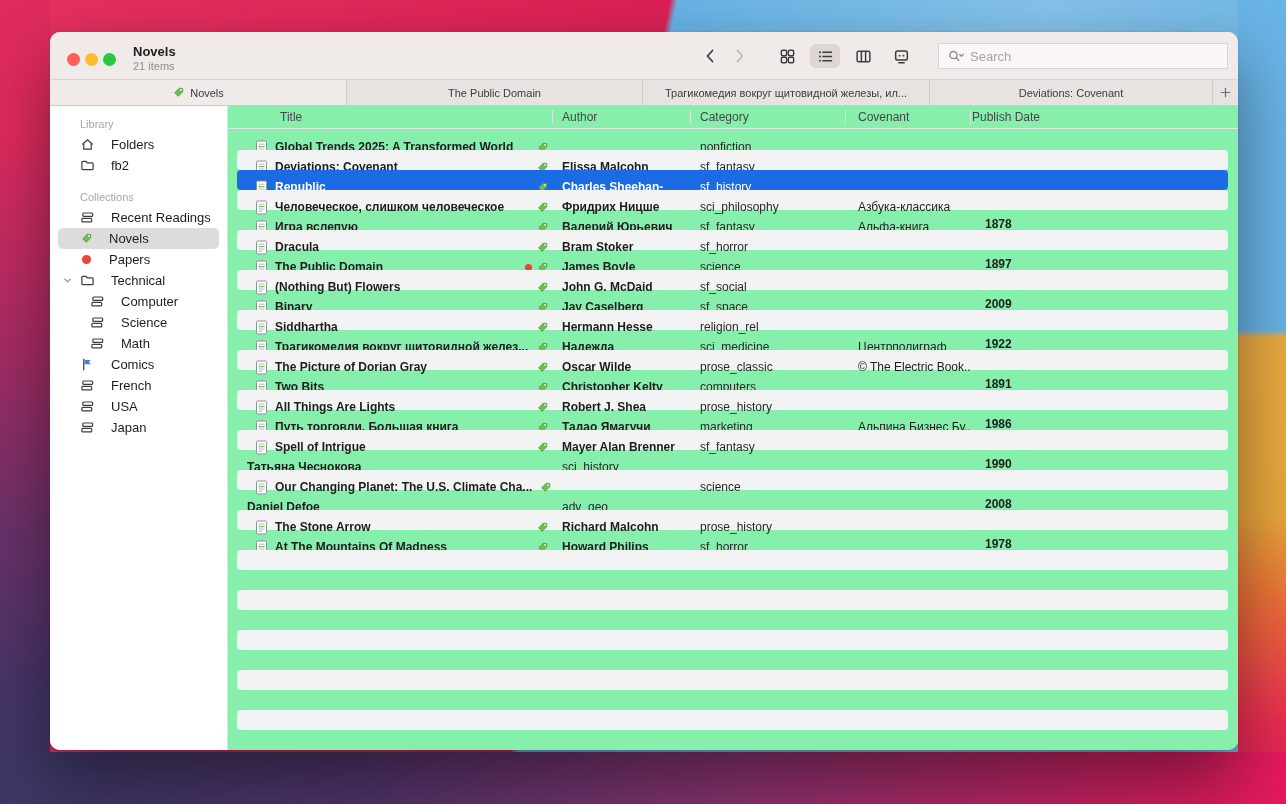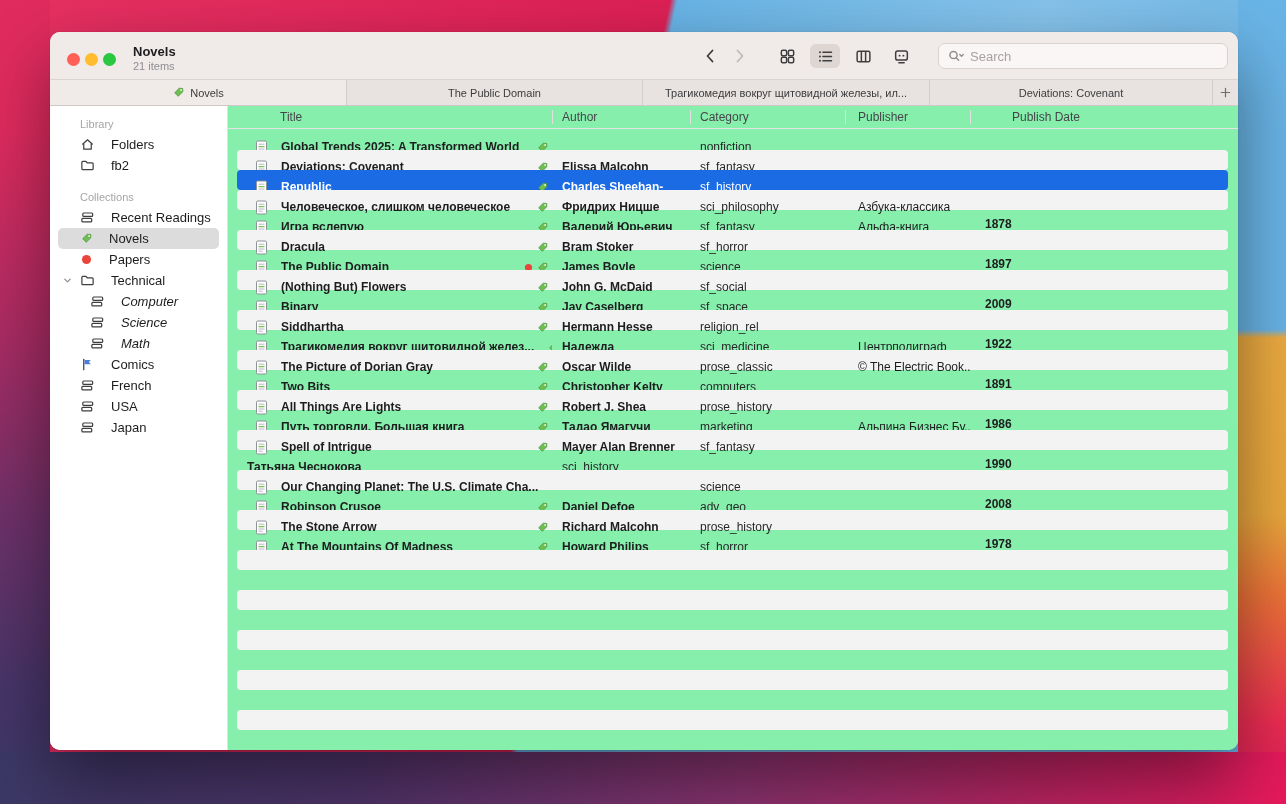--- a/index.html
+++ b/index.html
@@ -27,21 +27,21 @@
   #tl-min  { left:35px; background:#febc2e; }
   #tl-zoom { left:53px; background:#28c840; }
   #title-block { position:absolute; left:83px; top:12px; }
   #win-title { font-size:13px; font-weight:700; color:#1d1d1f; }
   #win-subtitle { font-size:11px; color:#8e8e93; margin-top:1px; }
   #nav-group { position:absolute; left:652px; top:12px; display:flex; gap:14px; align-items:center; height:24px; }
   #view-group { position:absolute; left:722px; top:12px; display:flex; gap:8px; align-items:center; height:24px; }
   .tool-btn { width:30px; height:24px; display:flex; align-items:center; justify-content:center; border-radius:6px; }
   .tool-btn.selected { background:#ddd6d3; }
   #search-field { position:absolute; left:888px; top:11px; width:290px; height:26px;
-    background:#f9f6f5; border:1px solid #d8d2d0; border-radius:7px;
+    background:#f9f6f5; border:1px solid #d8d2d0; border-radius:1px;
     display:flex; align-items:center; padding:0 8px; gap:5px; }
   #search-field input { border:none; outline:none; background:transparent; font-size:13px; color:#3c3c3e; width:100%;
     font-family:"Liberation Sans",sans-serif; }
   #search-field input::placeholder { color:#a8a2a0; }
 
   
   #tabbar { display:flex; height:26px; background:#e8e2e0; border-bottom:1px solid #cfc9c7; }
   .tab { display:flex; align-items:center; justify-content:center; gap:5px;
     font-size:11px; color:#3c3c3e; border-right:1px solid #d2ccca; background:#e8e2e0; overflow:hidden; white-space:nowrap; }
   .tab.active { background:#f0eae8; }
@@ -49,37 +49,37 @@
 
   
   #win-body { position:relative; height:739px; display:flex;justify-content:space-between; }
   #sidebar { width:178px; background:#fff; border-right:1px solid #e2e2e2; padding-top:8px; overflow:hidden; }
   .side-header { height:20px; line-height:20px; padding-left:30px; font-size:11px; color:#a6a6aa; }
   .side-header.spaced { margin-top:11px; }
   .side-item { position:relative; height:21px; display:flex; align-items:center; margin:0 8px; padding-left:22px;
     border-radius:5px; font-size:13px; color:#1d1d1f; gap:16px; }
   .side-item.selected { background:#dcdcdc; }
   .side-item .expander { position:absolute; left:4px; display:flex; }
-  .side-item.indent1 { padding-left:32px;font-style:italic; }
+  .side-item.indent1 { padding-left:32px; }
   .side-item .lbl { white-space:nowrap; }
 
   
   #content { position:relative; flex:1; background:#86efac; overflow:hidden; }
   #table-header { position:relative; height:23px; border-bottom:1px solid #e4e4e4; }
   .col-label { position:absolute; top:4px; font-size:12px; color:#46464a; }
   .col-sep { position:absolute; top:4px; width:1px; height:14px; background:#e0e0e0; }
   #rows { position:absolute; left:0; top:24px; right:0; }
   .row { position:relative; height:20px; margin:0 10px 0 9px; border-radius:4px;
     display:grid; grid-template-columns:315px 138px 155px 125px 1fr; align-items:center;
     font-size:12px; color:#1d1d1f; }
   .row.stripe { background:#f3f3f4; }
   .row.selected { background:#1b6ce4; color:#fff; }
   .row.selected .cat { color:#fff; }
   .cell { overflow:hidden; white-space:nowrap; display:flex; align-items:center; }
-  .cell.title { padding-left:18px; gap:13px; }
+  .cell.title { padding-left:18px; gap:7px; }
   .cell.title .t { font-weight:700; }
   .cell.title .marks { margin-left:auto; display:flex; align-items:center; gap:3px; padding-right:3px; }
   .cell.author { padding-left:10px; font-weight:700; }
   .cell.cat { padding-left:10px; color:#28282a; }
   .cell.pub { padding-left:13px; font-weight:400; }
   .cell.date { padding-left:15px; font-weight:700;margin-top:34px; }
   .icon { display:inline-flex; align-items:center; justify-content:center; }
 </style>
 </head>
 <body>
@@ -339,23 +339,23 @@
         </div>
       </div>
     <div id="content">
       <div id="table-header">
         <span class="col-label" style="left:52px">Title</span>
         <span class="col-sep" style="left:324px"></span>
         <span class="col-label" style="left:334px">Author</span>
         <span class="col-sep" style="left:462px"></span>
         <span class="col-label" style="left:472px">Category</span>
         <span class="col-sep" style="left:617px"></span>
-        <span class="col-label" style="left:630px">Publisher</span>
+        <span class="col-label" style="left:630px">Covenant</span>
         <span class="col-sep" style="left:742px"></span>
-        <span class="col-label" style="left:784px">Publish Date</span>
+        <span class="col-label" style="left:744px">Publish Date</span>
       </div>
       <div id="rows">
           <div class="row">
             <div class="cell title">
               <span class="icon">
                 <svg width="13" height="15" viewBox="0 0 13 15">
                   <rect x="1.5" y="1" width="10" height="13" rx="1.2" fill="#fff" stroke="#8c9196" stroke-width="1"></rect>
                   <line x1="3.5" y1="4.2" x2="9.5" y2="4.2" stroke="#b4b9be" stroke-width="1"></line>
                   <line x1="3.5" y1="6.6" x2="9.5" y2="6.6" stroke="#7cc05e" stroke-width="1.4"></line>
                   <line x1="3.5" y1="9" x2="9.5" y2="9" stroke="#b4b9be" stroke-width="1"></line>
@@ -798,40 +798,20 @@
                   </svg>
                 </span>
               </span>
             </div>
             <div class="cell author"></div>
             <div class="cell cat">science</div>
             <div class="cell pub"></div>
             <div class="cell date">2008</div>
           </div>
           <div class="row">
-            <div class="cell title">
-              <span class="icon">
-                <svg width="13" height="15" viewBox="0 0 13 15">
-                  <rect x="1.5" y="1" width="10" height="13" rx="1.2" fill="#fff" stroke="#8c9196" stroke-width="1"></rect>
-                  <line x1="3.5" y1="4.2" x2="9.5" y2="4.2" stroke="#b4b9be" stroke-width="1"></line>
-                  <line x1="3.5" y1="6.6" x2="9.5" y2="6.6" stroke="#7cc05e" stroke-width="1.4"></line>
-                  <line x1="3.5" y1="9" x2="9.5" y2="9" stroke="#b4b9be" stroke-width="1"></line>
-                  <line x1="3.5" y1="11.2" x2="7.5" y2="11.2" stroke="#b4b9be" stroke-width="1"></line>
-                </svg>
-              </span>
-              <span class="t">Robinson Crusoe</span>
-              <span class="marks">
-                <span class="icon">
-                  <svg width="13" height="13" viewBox="0 0 16 16">
-                    <path d="M13.2 3v4.1L7.7 12.7 3.3 8.3 8.9 2.8z" fill="#6fbe53" stroke="#55973f" stroke-width="1"></path>
-                    <circle cx="11.2" cy="4.9" r="1.1" fill="#eef7ea"></circle>
-                  </svg>
-                </span>
-              </span>
-            </div>
             <div class="cell author">Daniel Defoe</div>
             <div class="cell cat">adv_geo</div>
             <div class="cell pub"></div>
             <div class="cell date">1719</div>
           </div>
           <div class="row stripe">
             <div class="cell title">
               <span class="icon">
                 <svg width="13" height="15" viewBox="0 0 13 15">
                   <rect x="1.5" y="1" width="10" height="13" rx="1.2" fill="#fff" stroke="#8c9196" stroke-width="1"></rect>

